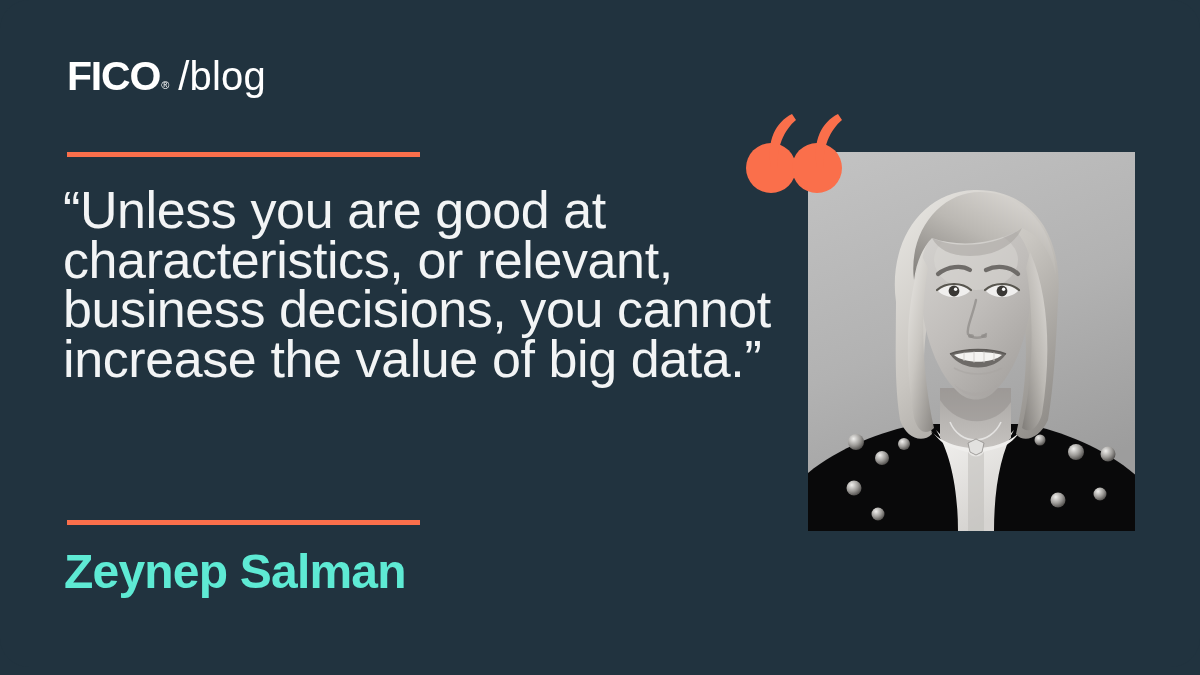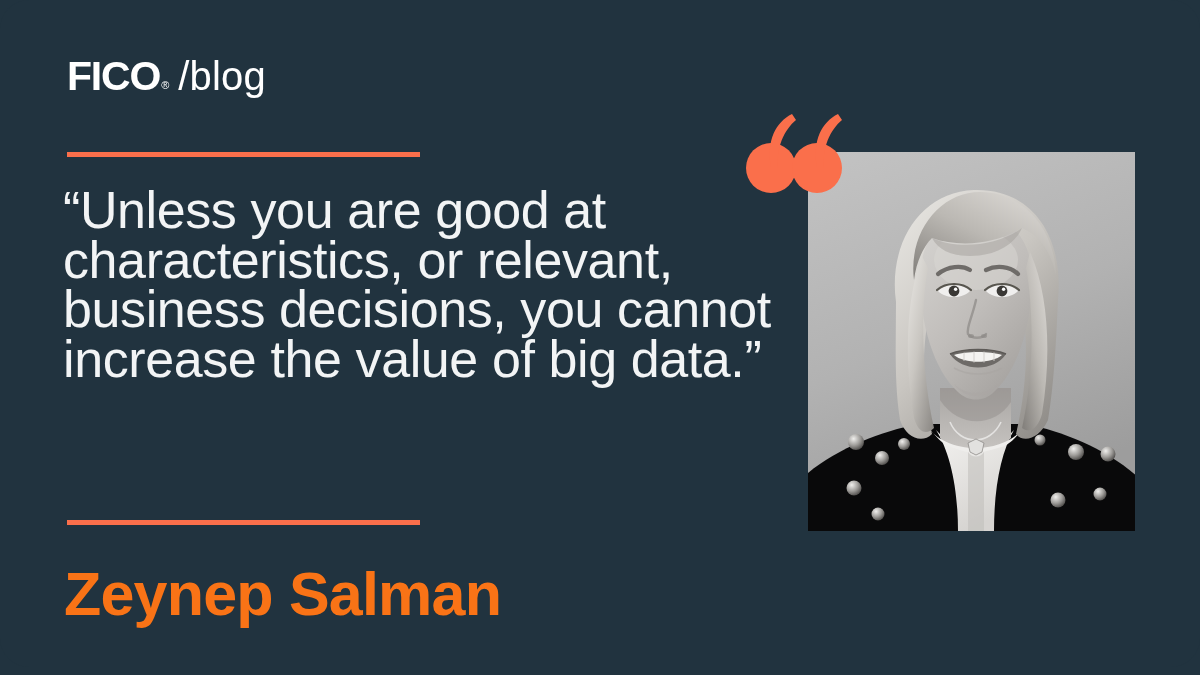--- a/index.html
+++ b/index.html
@@ -82,25 +82,25 @@
     font-size: 52px;
     line-height: 49.5px;
     letter-spacing: -0.4px;
   }
   .quote-line { display: block; white-space: nowrap; }
 
   
   .author {
     position: absolute;
     left: 64px;
-    top: 564px;
-    color: #f97316;
+    top: 548px;
+    color: #5eead4;
     font-family: "Liberation Sans", sans-serif;
     font-weight: 700;
-    font-size: 61px;
+    font-size: 48px;
     letter-spacing: -0.8px;
     line-height: 1;
     white-space: nowrap;
   }
 
   
   .quote-glyph {
     position: absolute;
     left: 746px;
     top: 112px;

